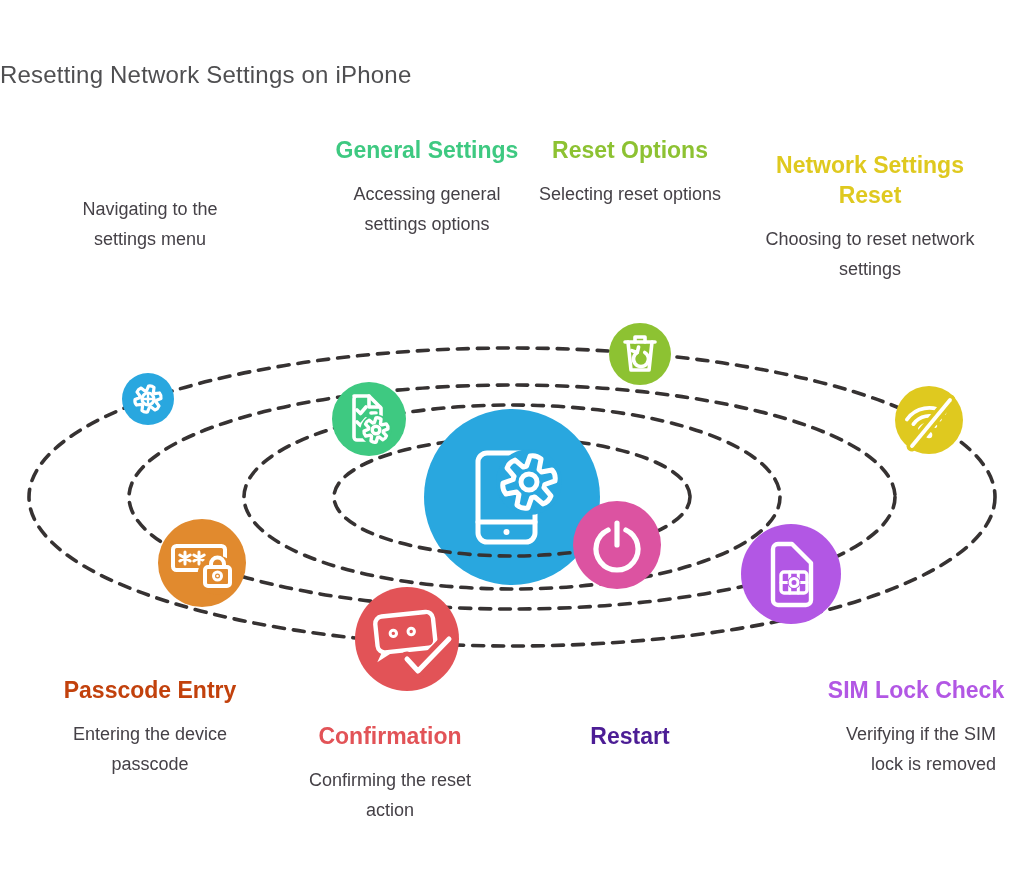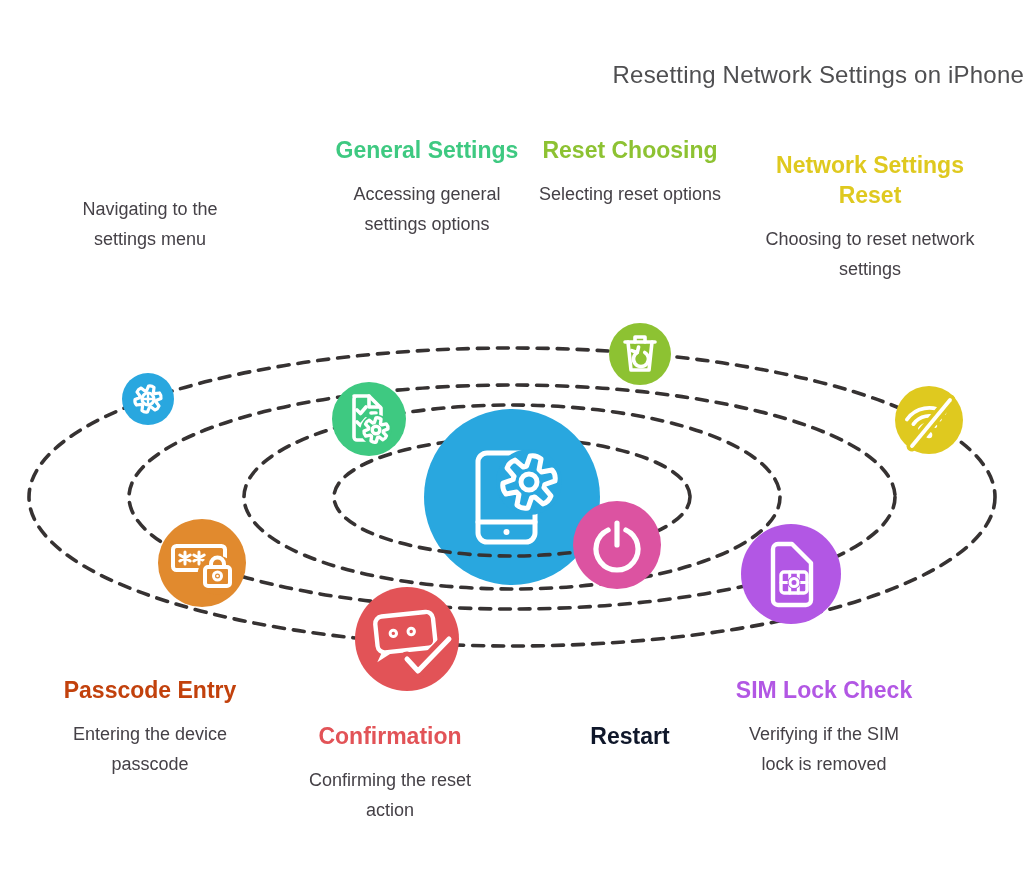--- a/index.html
+++ b/index.html
@@ -1,35 +1,35 @@
 <!DOCTYPE html>
 <html><head>
 <meta charset="utf-8">
 <style>
   html,body{margin:0;padding:0;background:#fff;}
   #stage{position:relative;width:1024px;height:888px;background:#ffffff;overflow:hidden;
          font-family:"Liberation Sans", sans-serif;}
-  .title{position:absolute;top:61px;left:0;width:1024px;text-align:right;
+  .title{position:absolute;top:61px;left:0;width:1024px;text-align:left;
          font-size:24px;color:#4f4f51;letter-spacing:.2px;}
   svg{position:absolute;left:0;top:0;}
   .orbit{fill:none;stroke:#363232;stroke-width:3.6;stroke-dasharray:11 9;stroke-linecap:round;}
   .ic{fill:none;stroke:#ffffff;stroke-linecap:round;stroke-linejoin:round;}
   .step-label{position:absolute;display:flex;flex-direction:column;align-items:center;
               text-align:center;}
   .step-label .h{font-weight:bold;font-size:23px;line-height:30px;white-space:nowrap;}
   .step-label .h.wrap{white-space:normal;text-align:center;}
   .step-label .d{font-size:18px;line-height:30px;color:#454147;margin-top:14px;}
   .pos-t0{left:55px;top:180px;width:190px;}
   .pos-t1{left:295px;top:135px;width:190px;margin-left:37px;}
   .pos-t2{left:535px;top:135px;width:190px;}
   .pos-t3{left:765px;top:150px;width:210px;}
   .pos-b0{left:65px;top:675px;width:170px;}
   .pos-b1{left:305px;top:721px;width:170px;}
   .pos-b2{left:535px;top:721px;width:190px;}
-  .pos-b3{left:744px;top:675px;width:160px;}
+  .pos-b3{left:836px;top:675px;width:160px;text-align:right;}
 </style>
 </head>
 <body>
 
 <div id="stage">
 
   <div class="title">Resetting Network Settings on iPhone</div>
 
   <svg width="1024" height="888" viewBox="0 0 1024 888">
     <defs>
@@ -168,36 +168,36 @@
   </svg>
 
   <div class="step-label pos-t0">
     <span class="d">Navigating to the settings menu</span>
   </div>
   <div class="step-label pos-t1">
     <span class="h" style="color: rgb(62, 201, 129);">General Settings</span>
     <span class="d">Accessing general settings options</span>
   </div>
   <div class="step-label pos-t2">
-    <span class="h" style="color: rgb(141, 194, 50);">Reset Choosing</span>
+    <span class="h" style="color: rgb(141, 194, 50);">Reset Options</span>
     <span class="d">Selecting reset options</span>
   </div>
   <div class="step-label pos-t3">
     <span class="h wrap" style="color: rgb(223, 201, 31);">Network Settings Reset</span>
     <span class="d">Choosing to reset network settings</span>
   </div>
   <div class="step-label pos-b0">
     <span class="h" style="color: #c2410c;">Passcode Entry</span>
     <span class="d">Entering the device passcode</span>
   </div>
   <div class="step-label pos-b1">
     <span class="h" style="color: rgb(226, 83, 87);">Confirmation</span>
     <span class="d">Confirming the reset action</span>
   </div>
   <div class="step-label pos-b2">
-    <span class="h" style="color: #0f172a; text-align: right;">Restart</span>
+    <span class="h" style="color: #4c1d95; text-align: right;">Restart</span>
   </div>
   <div class="step-label pos-b3">
     <span class="h" style="color: rgb(178, 87, 228);">SIM Lock Check</span>
     <span class="d">Verifying if the SIM lock is removed</span>
   </div>
 
 </div>
 
 </body></html>

